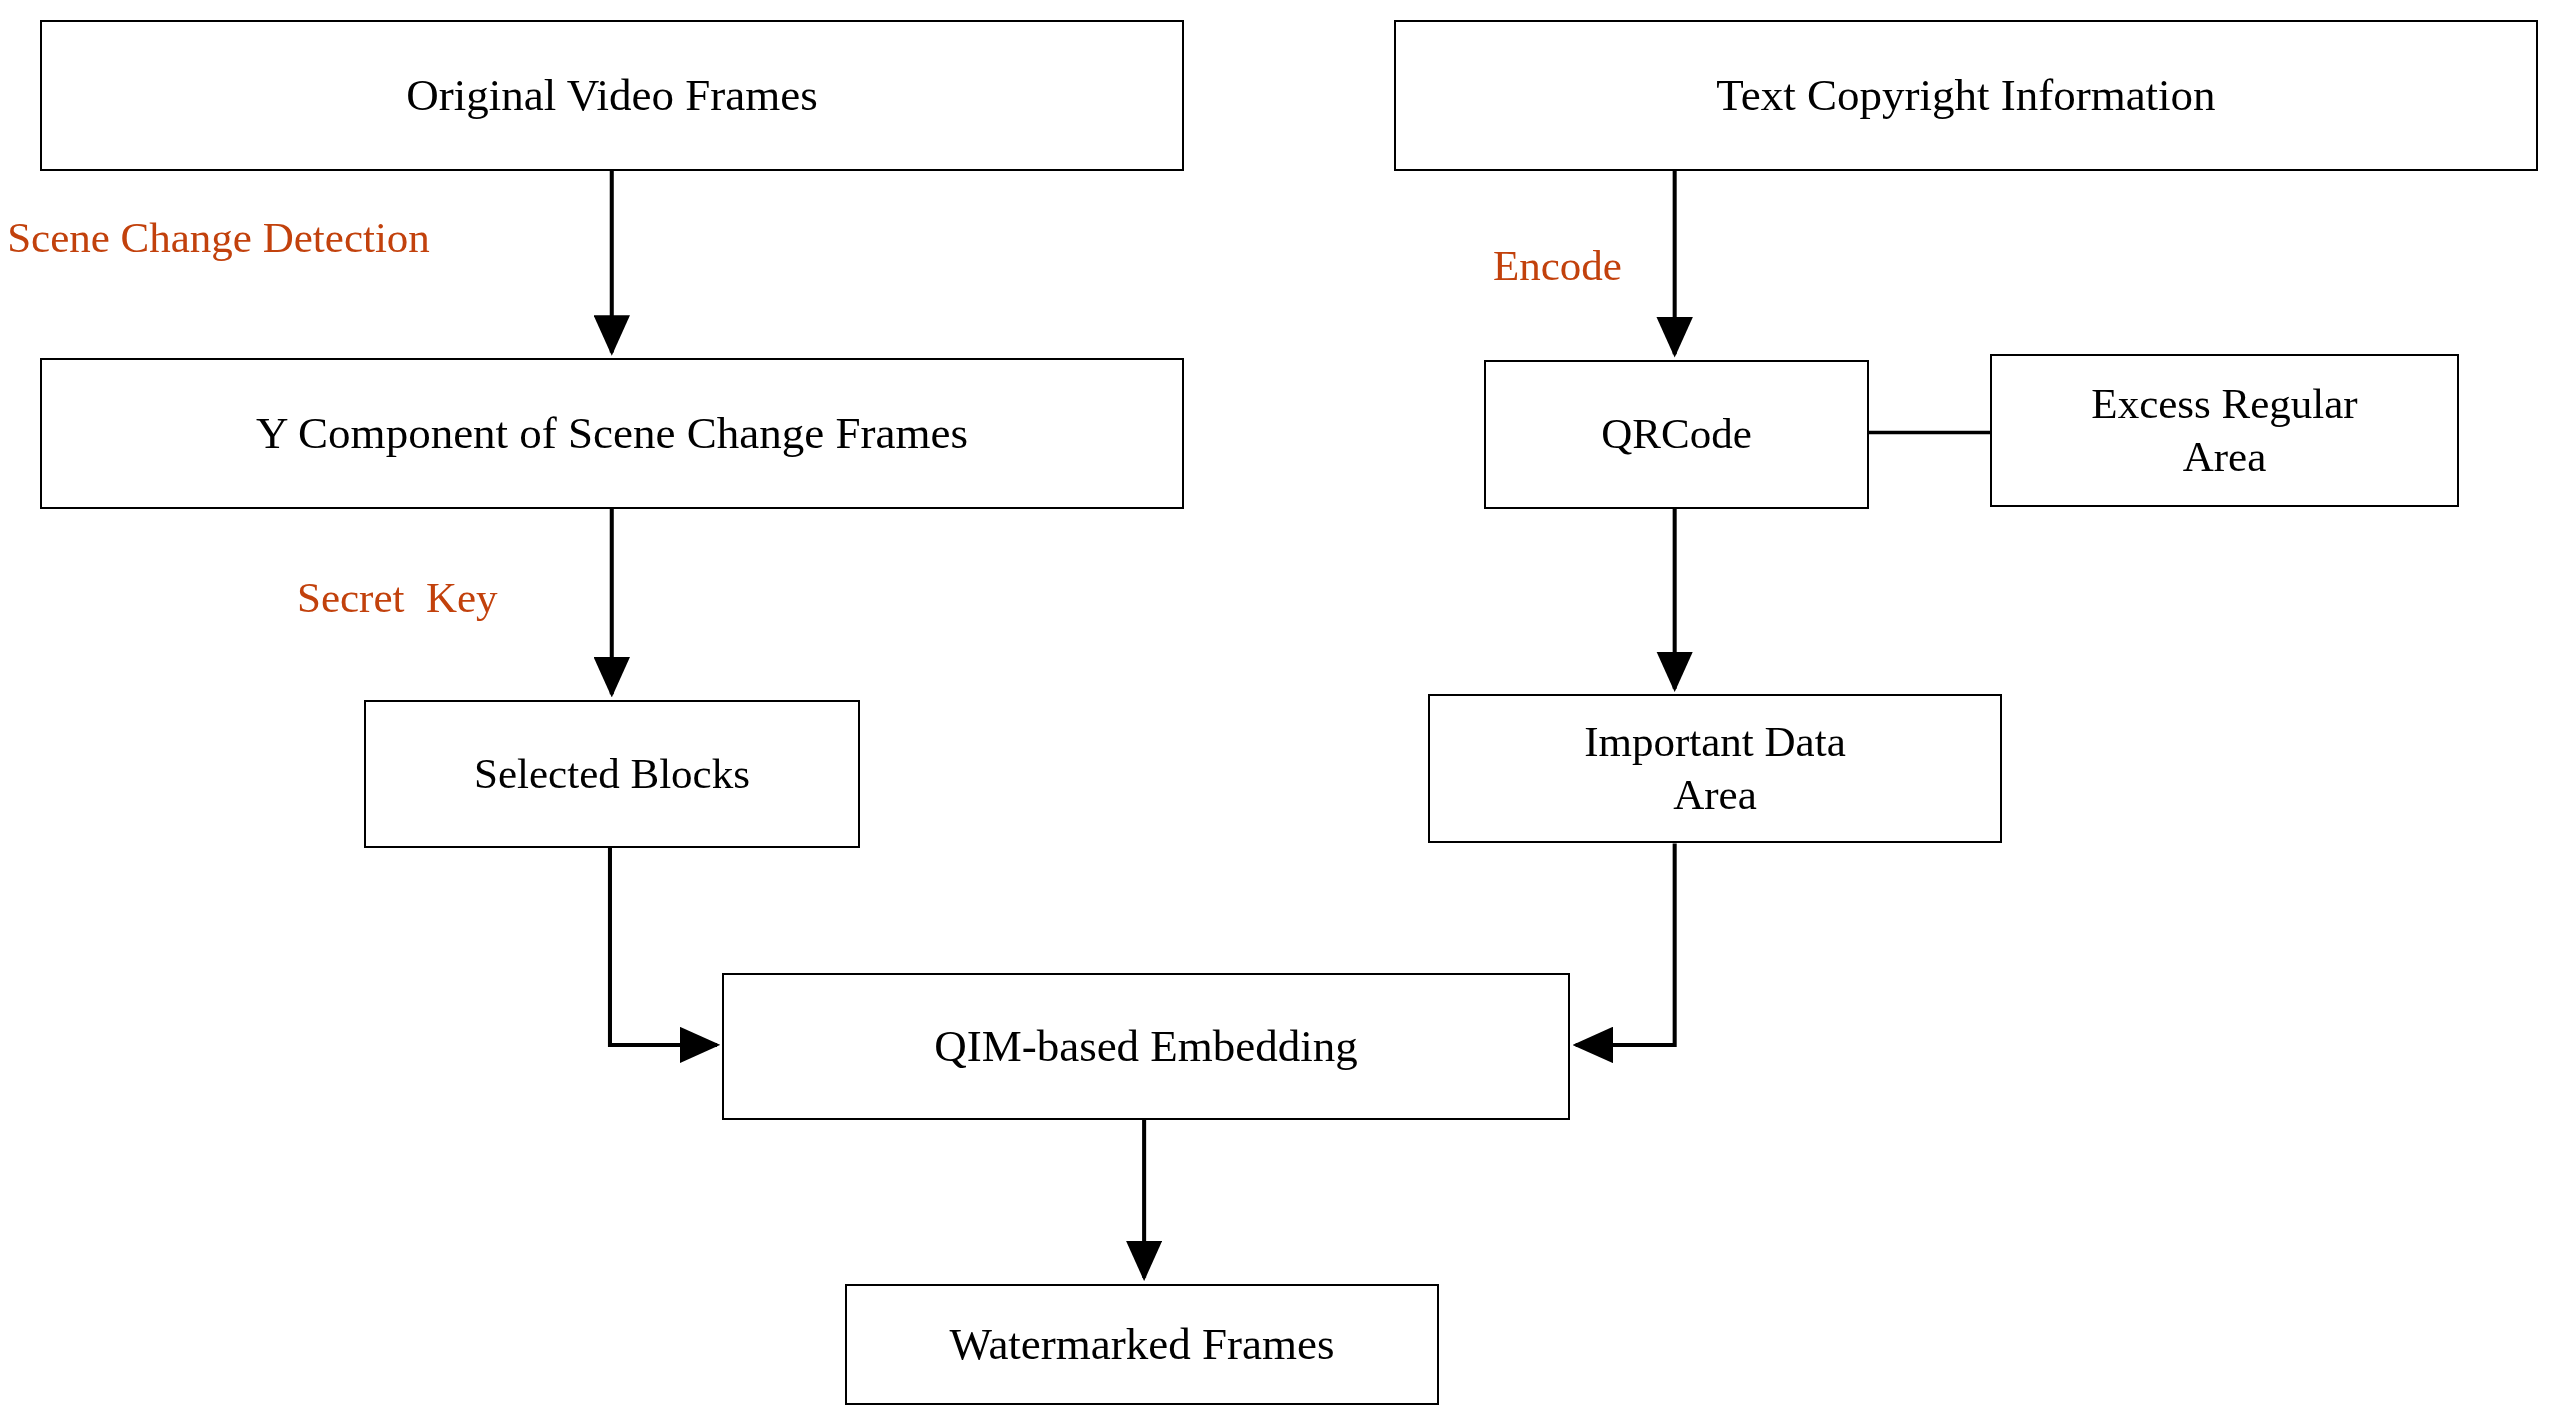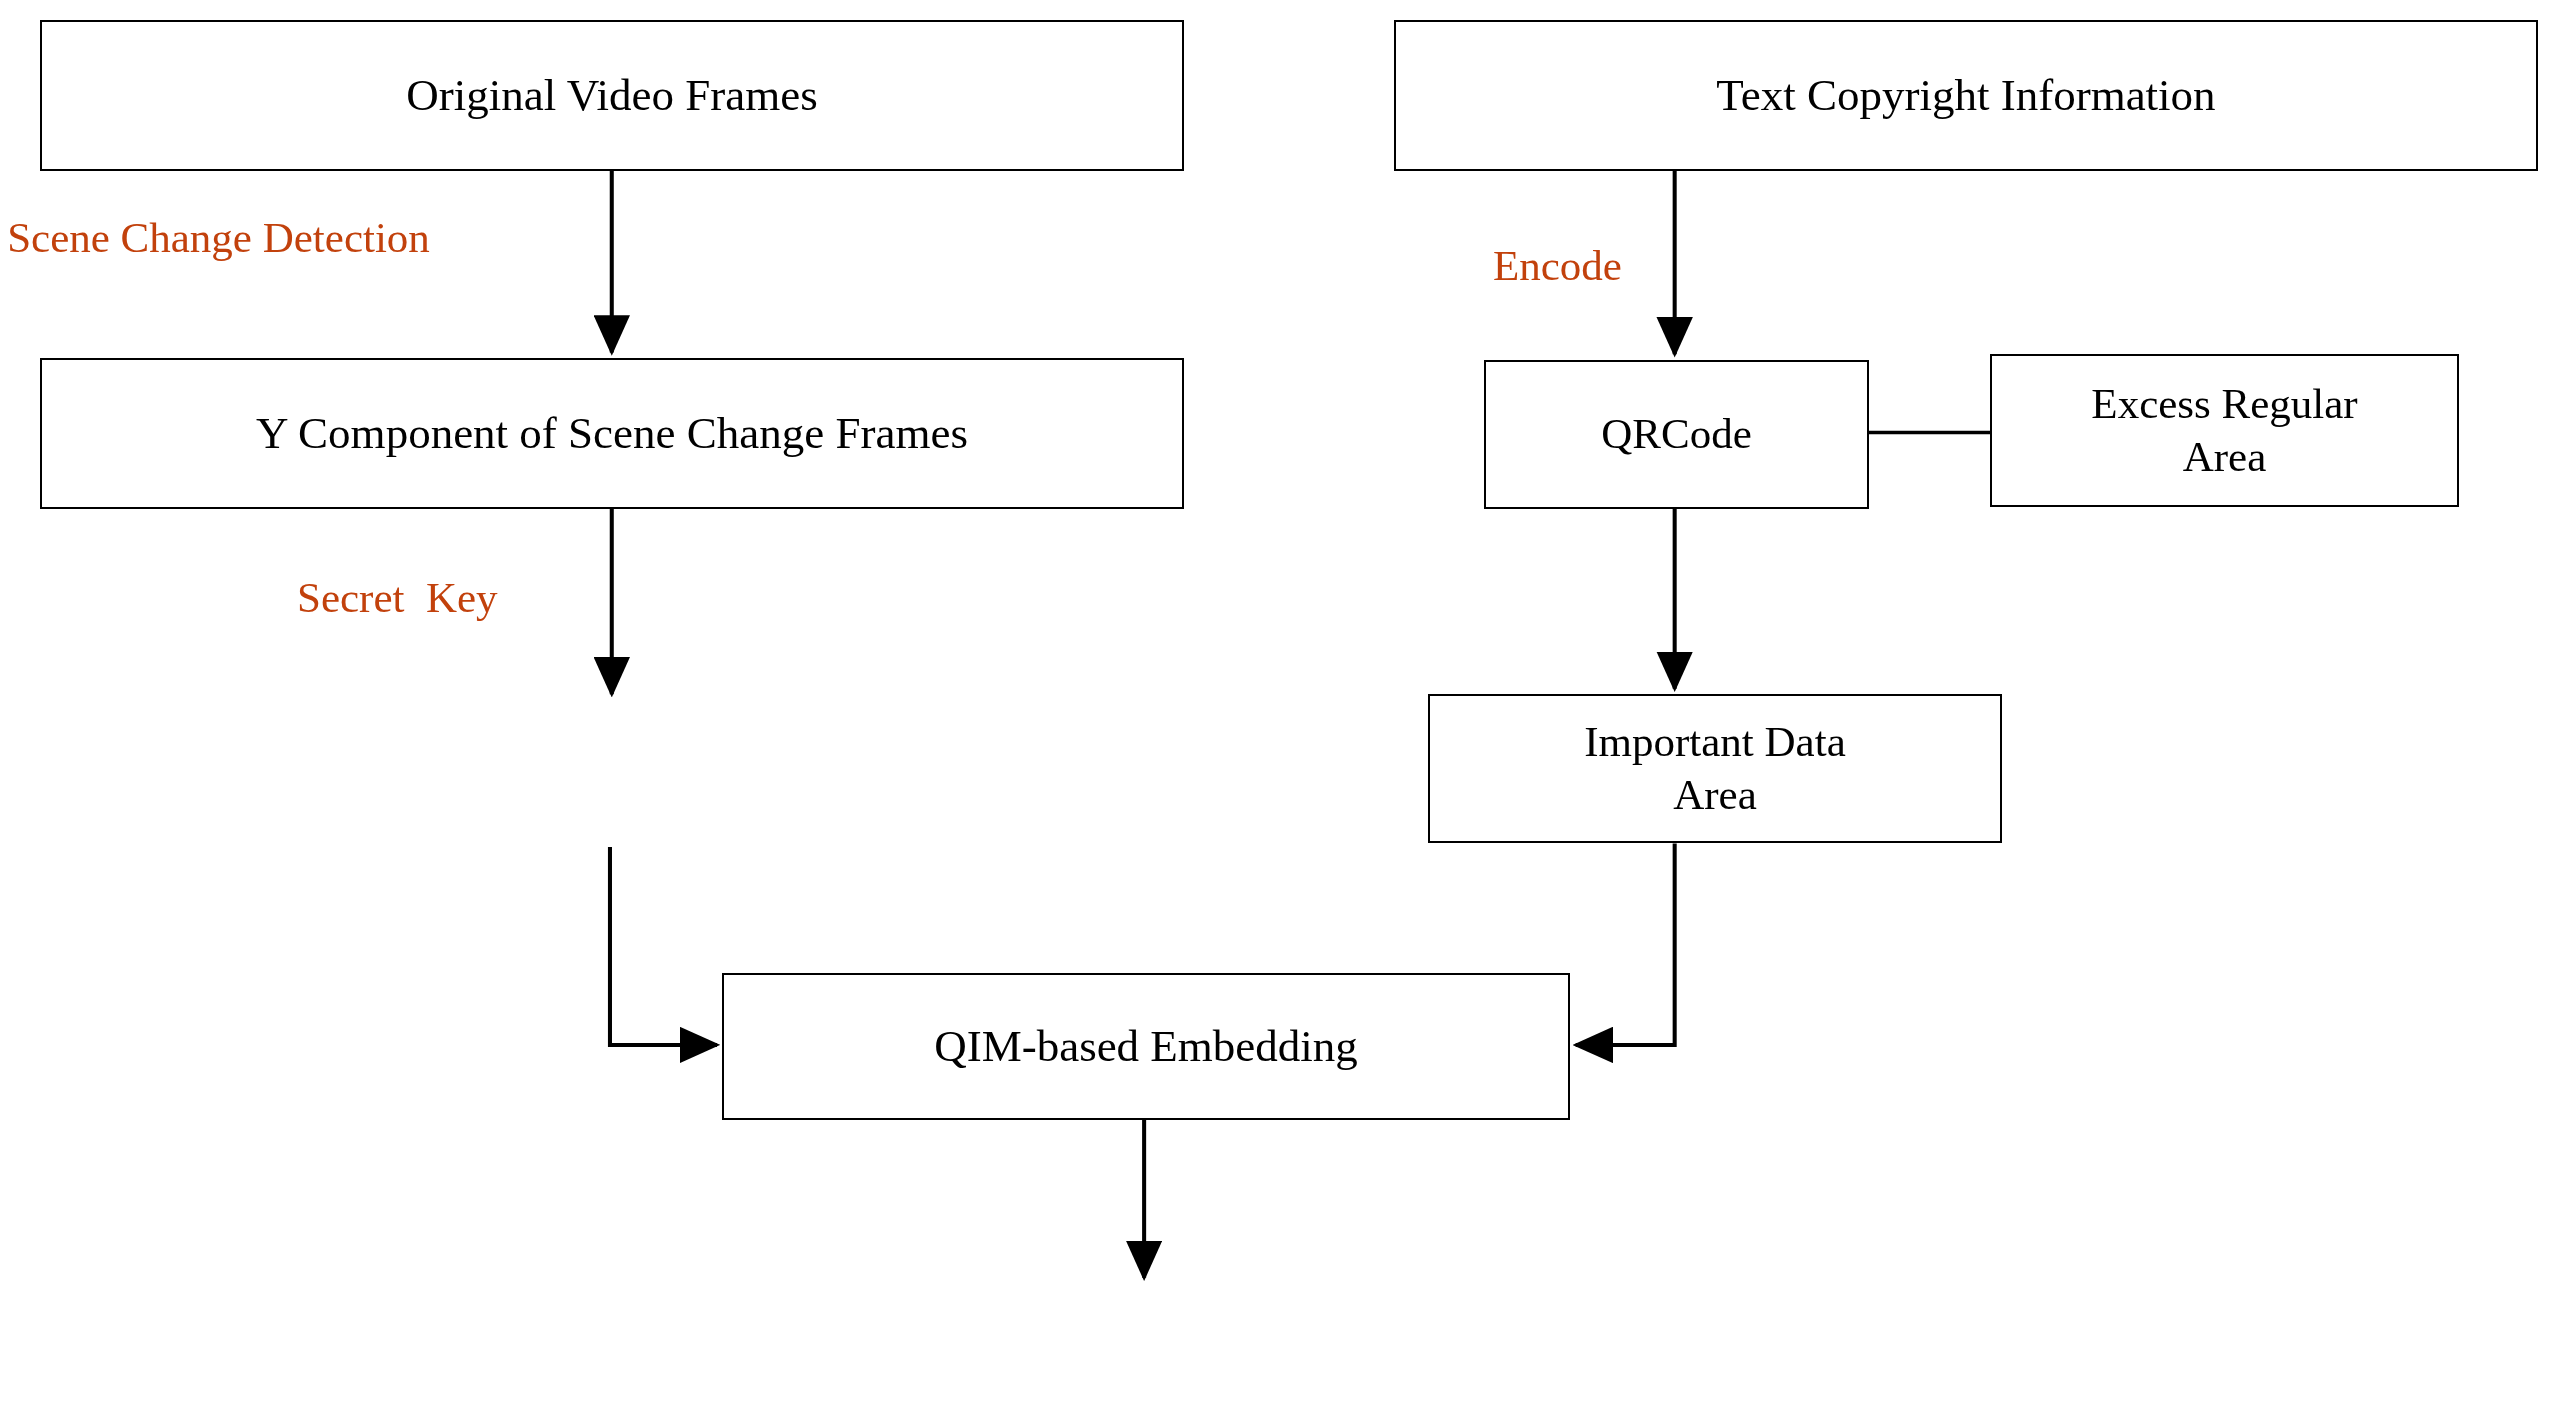--- a/index.html
+++ b/index.html
@@ -124,30 +124,36 @@
 
   <div class="node" id="n-y-component">
     <span class="lbl">Y Component of Scene Change Frames</span>
   </div>
 
   <div class="node" id="n-excess-regular-area">
     <span class="lbl">Excess Regular
 Area</span>
   </div>
 
+  <div class="node" id="n-selected-blocks">
+    <span class="lbl">Selected Blocks</span>
+  </div>
 
   <div class="node" id="n-important-data-area">
     <span class="lbl">Important Data
 Area</span>
   </div>
 
   <div class="node" id="n-qim-embedding">
     <span class="lbl">QIM-based Embedding</span>
   </div>
 
+  <div class="node" id="n-watermarked-frames">
+    <span class="lbl">Watermarked Frames</span>
+  </div>
 
   <div class="edge-label" id="lbl-scene-change-detection">Scene Change Detection</div>
 
   <div class="edge-label" id="lbl-secret-key">Secret  Key</div>
 
   <div class="edge-label" id="lbl-encode">Encode</div>
 
 </div>
 
 

